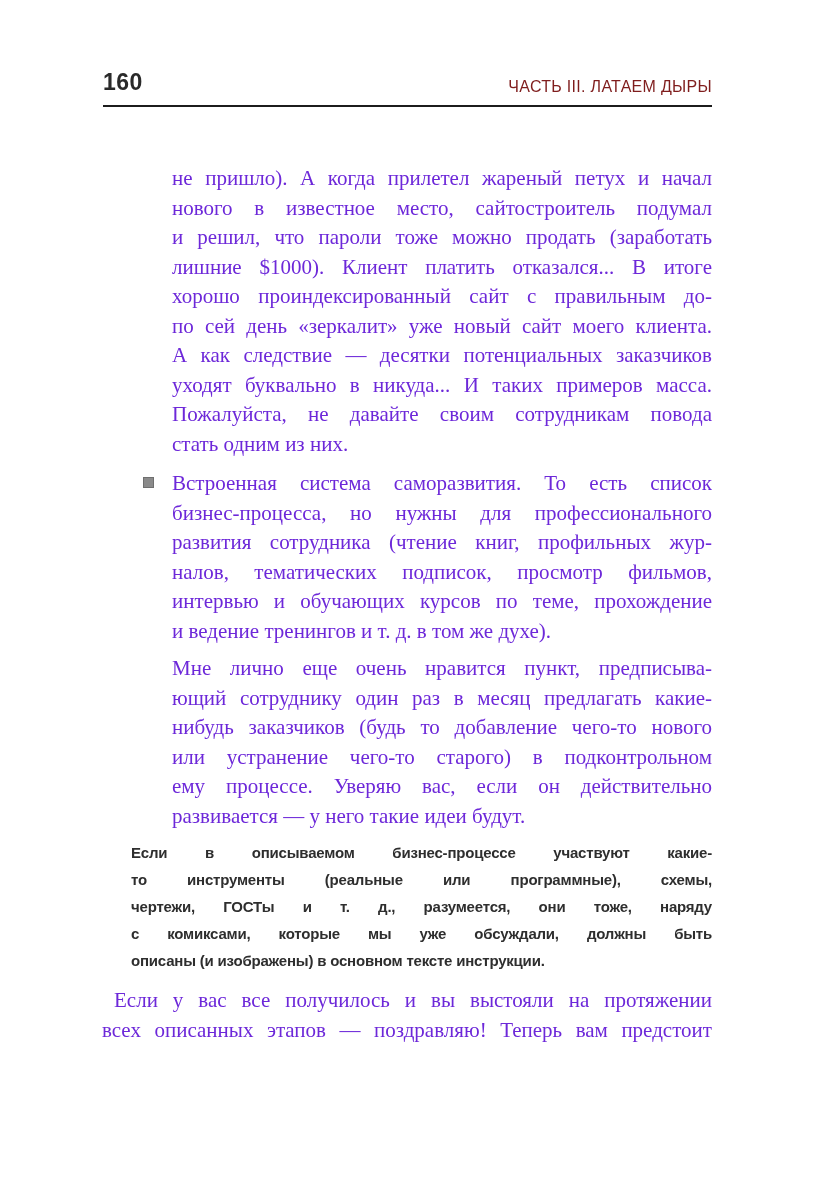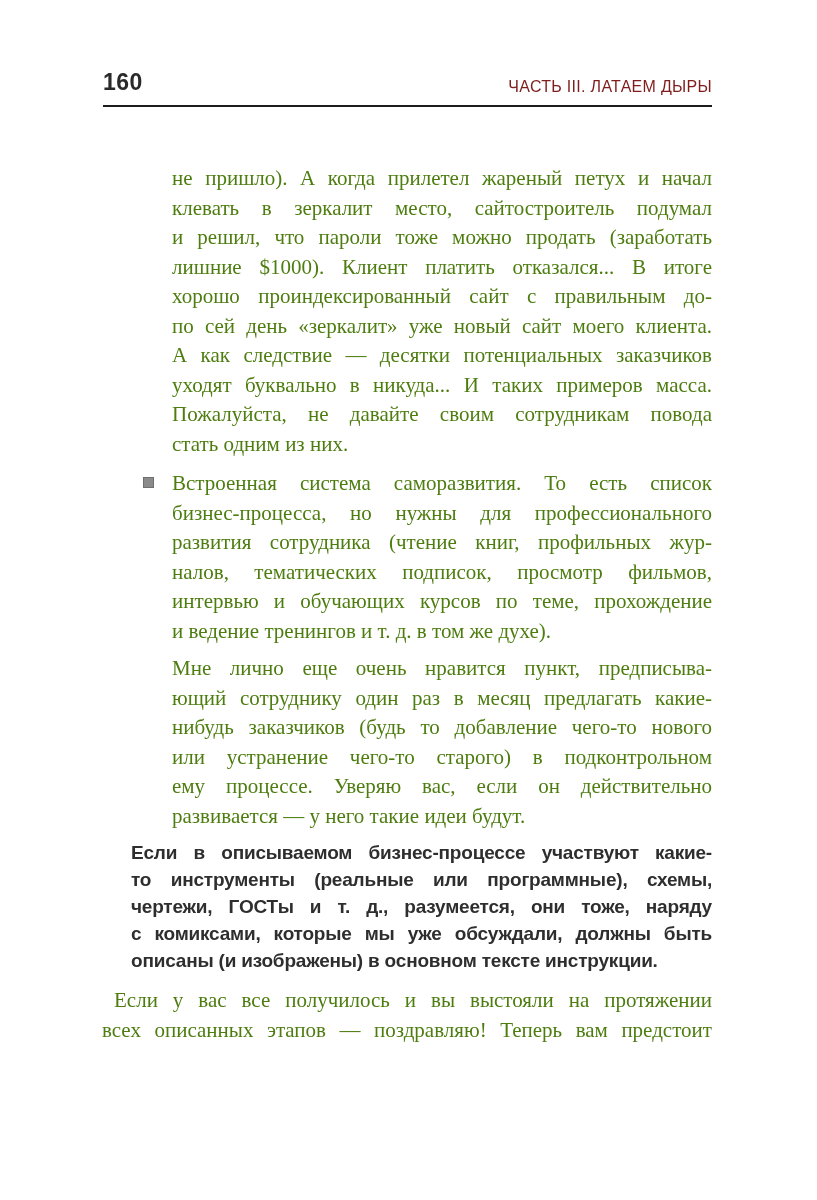--- a/index.html
+++ b/index.html
@@ -40,21 +40,21 @@
     letter-spacing:0.3px;
   }
   
   .content {
     position:absolute;
     left:102px; right:105px; top:164px;
   }
   .para {
     font-size:21px;
     line-height:29.5px;
-    color:#4d7c0f;
+    color:#6d28d9;
     position:relative;
   }
   .para.indent { margin-left:70px; }
   .line {
     text-align:justify;
     text-align-last:justify;
     white-space:normal;
   }
   .para .line:last-child { text-align-last:left; }
   .para.justify-all .line:last-child { text-align-last:justify; }
@@ -68,21 +68,21 @@
     left:-29px; top:8px;
     width:11px; height:11px;
     background:#8a8a8a;
     border:1px solid #6f6f6f;
     box-sizing:border-box;
   }
   
   .para.note {
     font-family:"Liberation Sans", sans-serif;
     font-weight:700;
-    font-size:19px;
+    font-size:15px;
     line-height:27px;
     color:#2e2e2e;
     letter-spacing:-0.2px;
     margin-left:29px;
   }
   
   .para.final .line:first-child { text-indent:12px; }
 </style>
 </head>
 <body>
@@ -91,21 +91,21 @@
 
   <div class="header">
     <span class="page-number">160</span>
     <span class="running-title">ЧАСТЬ III. ЛАТАЕМ ДЫРЫ</span>
   </div>
 
   <div class="content">
 
     <div class="para indent gap-after-p1">
         <div class="line">не пришло). А когда прилетел жареный петух и начал</div>
-        <div class="line">клевать в зеркалит место, сайтостроитель подумал</div>
+        <div class="line">нового в известное место, сайтостроитель подумал</div>
         <div class="line">и решил, что пароли тоже можно продать (заработать</div>
         <div class="line">лишние $1000). Клиент платить отказался... В итоге</div>
         <div class="line">хорошо проиндексированный сайт с правильным до-</div>
         <div class="line">по сей день «зеркалит» уже новый сайт моего клиента.</div>
         <div class="line">А как следствие — десятки потенциальных заказчиков</div>
         <div class="line">уходят буквально в никуда... И таких примеров масса.</div>
         <div class="line">Пожалуйста, не давайте своим сотрудникам повода</div>
         <div class="line">стать одним из них.</div>
       </div>
 

